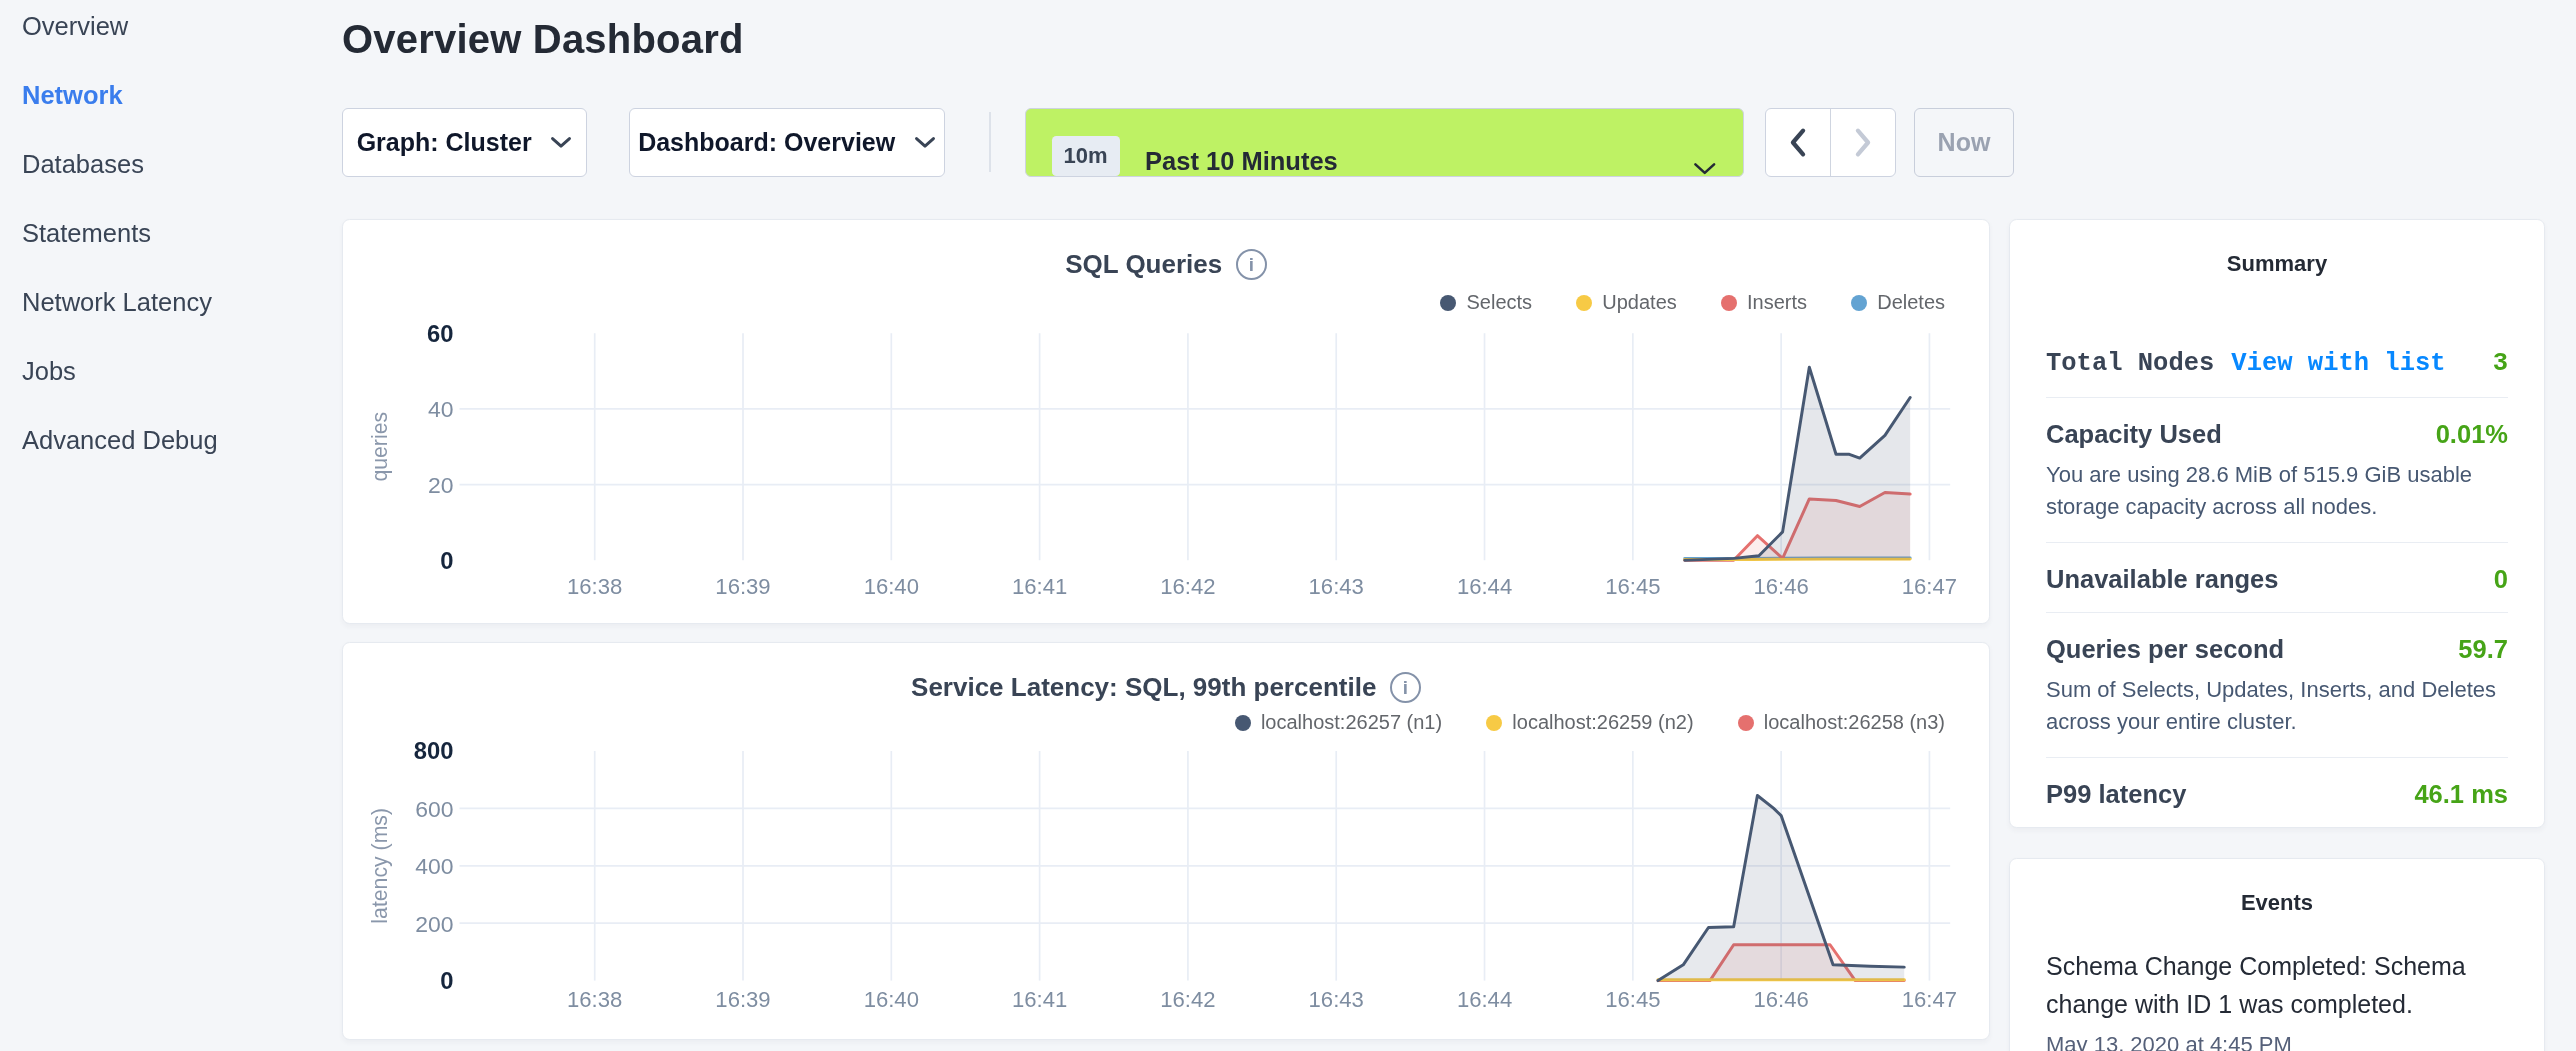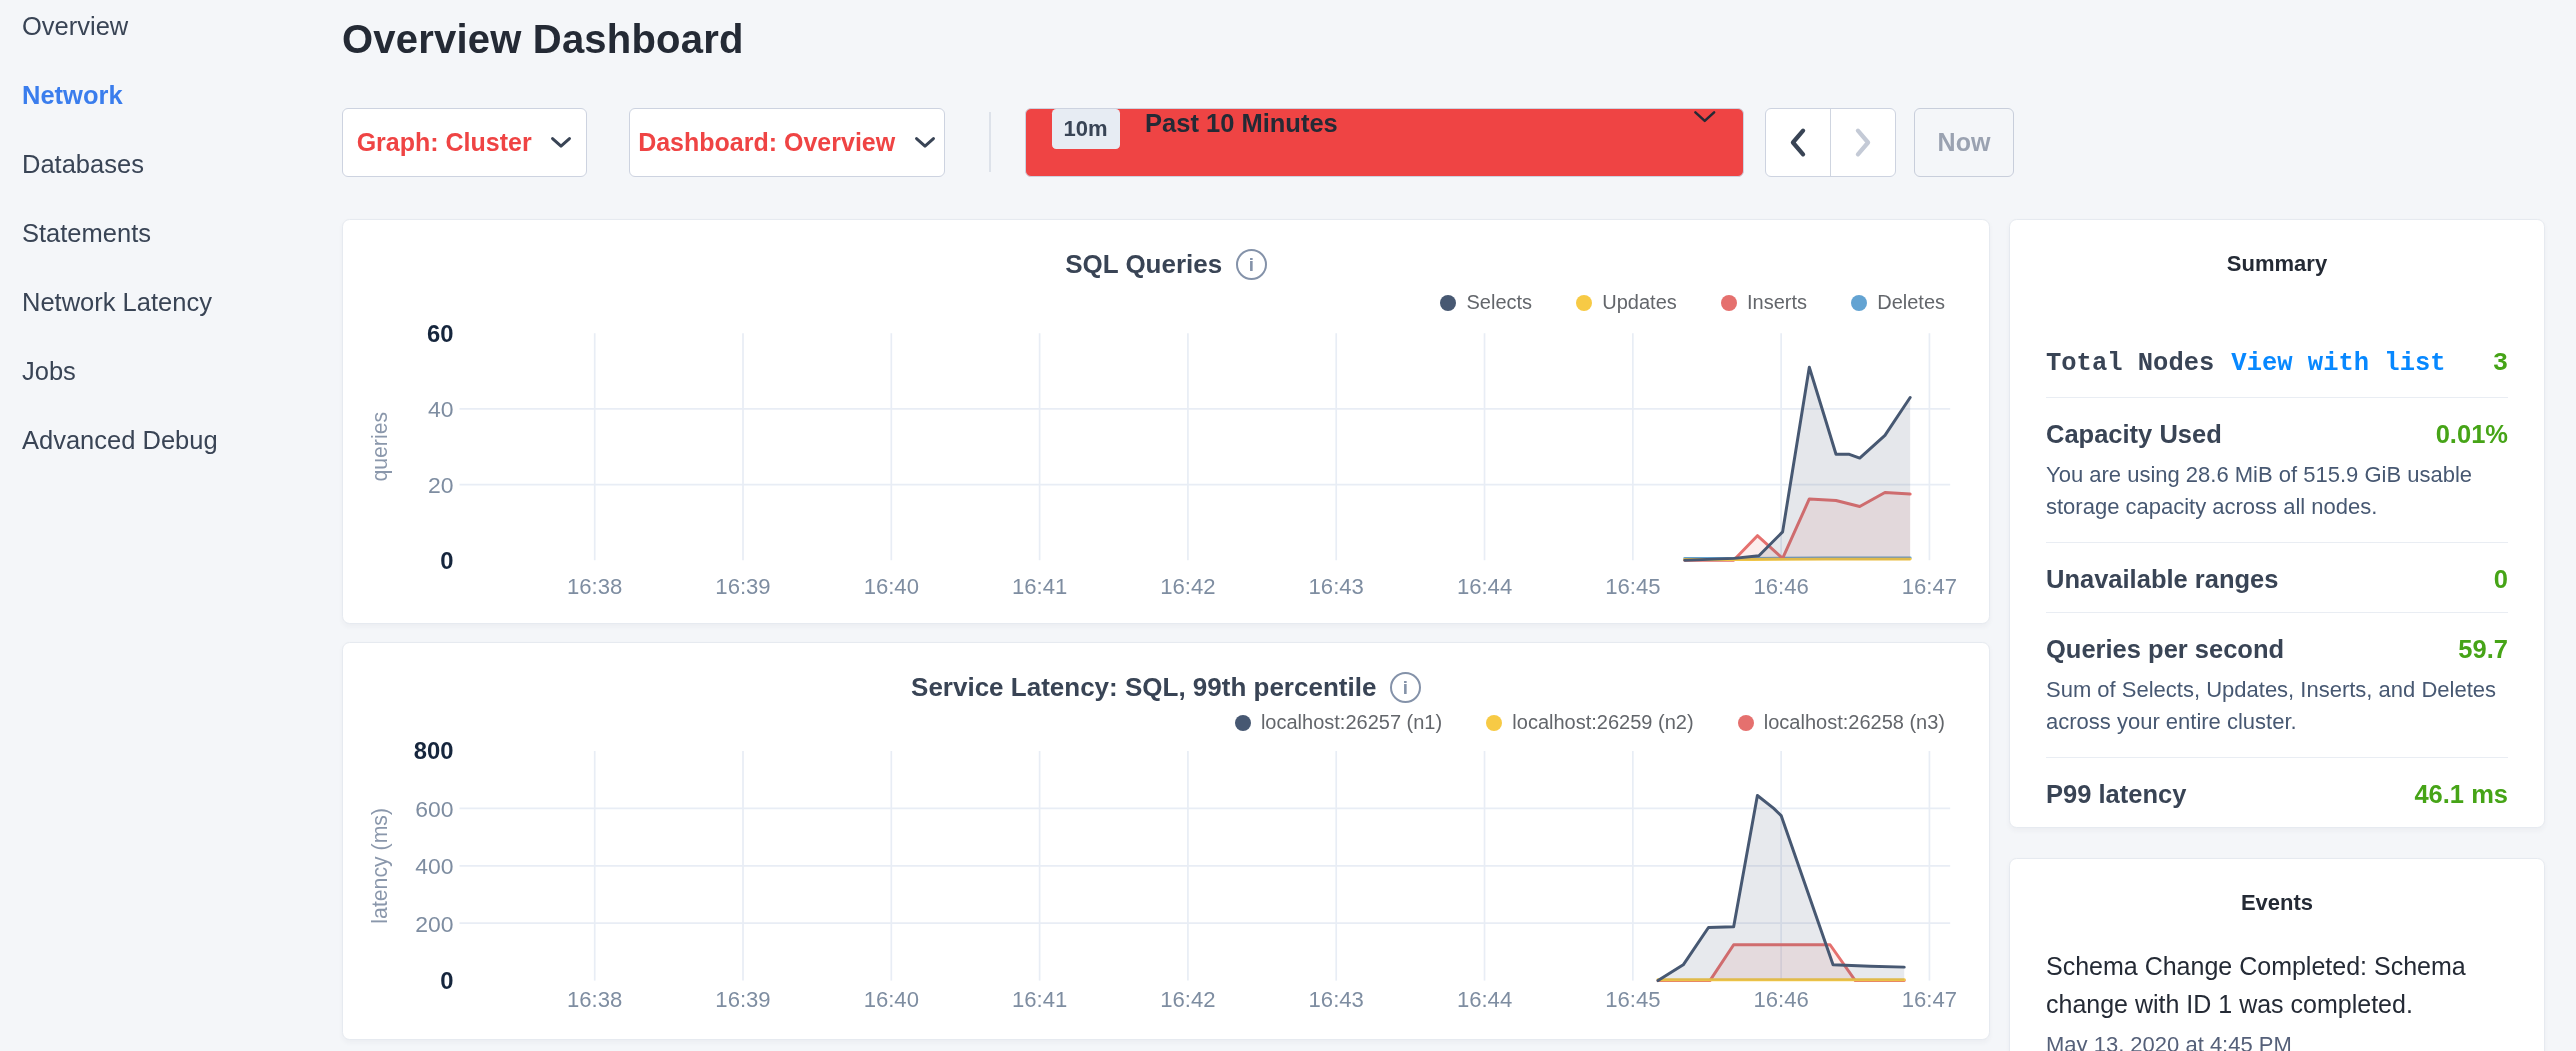--- a/index.html
+++ b/index.html
@@ -8,25 +8,25 @@
     font-family:"Liberation Sans","DejaVu Sans",sans-serif;
     background:#f4f6f9; color:#394455; position:relative;
   }
   
   .sidebar { position:absolute; left:0; top:0; width:336px; height:100%; padding:12px 0 0 22px; }
   .nav-item { height:69px; font-size:25.5px; font-weight:500; color:#394455; cursor:pointer; display:flex; align-items:flex-start; }
   .nav-item.active { color:#3a7ded; font-weight:700; }
   
   .page-title { position:absolute; left:342px; top:17px; font-size:40px; font-weight:600; color:#242a35; letter-spacing:0.2px; }
   .btn { background:#fff; border:1.7px solid #cdd3e0; border-radius:6px; display:flex; align-items:center; justify-content:center; cursor:pointer; }
-  .dd { position:absolute; top:108px; height:69px; gap:18.7px; font-size:25px; font-weight:700; color:#ef4444; }
+  .dd { position:absolute; top:108px; height:69px; gap:18.7px; font-size:25px; font-weight:700; color:#0f172a; }
   #graph-dd { left:342px; width:245px; }
   #dash-dd  { left:629px; width:316px; }
   .controls-divider { position:absolute; left:989px; top:112px; width:1.7px; height:60px; background:#dde2ea; }
-  .time-box { position:absolute; left:1025px; top:108px; width:719px; height:69px; background:#ef4444; border:1.7px solid #cdd3e0; border-radius:6px; display:flex; align-items:flex-start; padding:0 25.5px; cursor:pointer; }
+  .time-box { position:absolute; left:1025px; top:108px; width:719px; height:69px; background:#bef264; border:1.7px solid #cdd3e0; border-radius:6px; display:flex; align-items:flex-end; padding:0 25.5px; cursor:pointer; }
   .range-badge { background:#e7ecf3; border-radius:4.3px; padding:6.8px 12px; font-size:22px; font-weight:700; color:#394455; }
   .range-label { margin-left:25.5px; font-size:25.5px; font-weight:700; color:#242a35; flex:1; }
   .arrow-group { position:absolute; left:1765px; top:108px; width:131px; height:69px; background:#fff; border:1.7px solid #cdd3e0; border-radius:6px; display:flex; }
   .arrow-cell { flex:1; display:flex; align-items:center; justify-content:center; cursor:pointer; }
   .arrow-cell:first-child { border-right:1.7px solid #cfd5e0; }
   .now-btn { position:absolute; left:1914px; top:108px; width:100px; height:69px; background:transparent; border:1.7px solid #c8cedb; border-radius:6px; display:flex; align-items:center; justify-content:center; font-size:25px; font-weight:700; color:#9aa2b1; cursor:pointer; }
   
   .card { position:absolute; background:#fff; border:1.7px solid #e6eaf0; border-radius:7.7px; box-shadow:0 2.6px 5.1px rgba(50,60,80,.04); }
   #chart-card-0 { left:342px; top:219px; width:1648px; height:405px; }
   #chart-card-1 { left:342px; top:642px; width:1648px; height:398px; }

